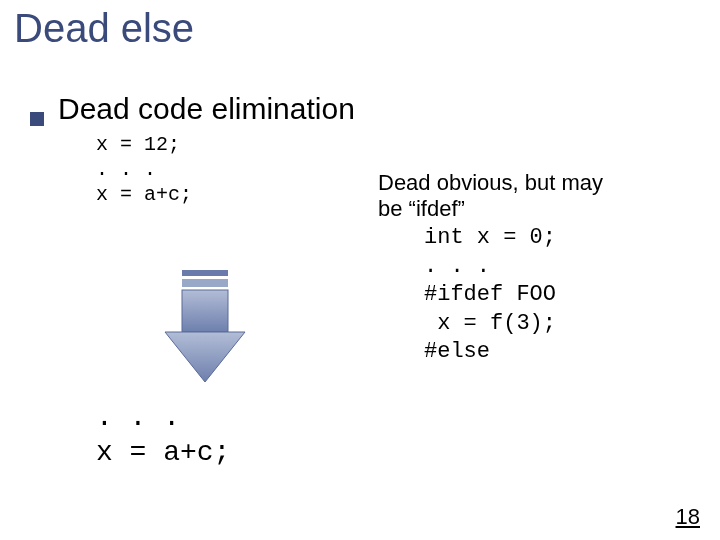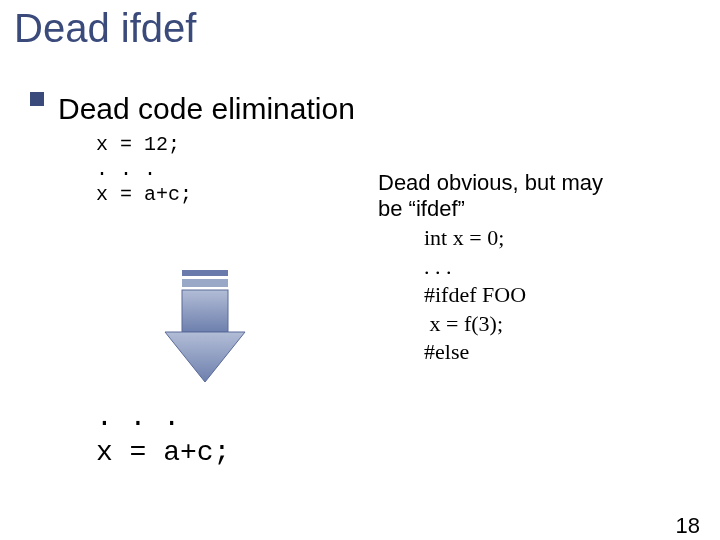--- a/index.html
+++ b/index.html
@@ -23,21 +23,21 @@
     top: 6px;
     left: 14px;
     font-size: 40px;
     color: #3a4a7a;
   }
   .bullet-row {
     position: absolute;
     top: 92px;
     left: 30px;
     display: flex;
-    align-items: flex-start;
+    align-items: flex-end;
   }
   .bullet-square {
     width: 14px;
     height: 14px;
     background: #3a4a7a;
     margin-right: 14px;
     flex: 0 0 auto;
   }
   .bullet-text {
     font-size: 30px;
@@ -70,39 +70,40 @@
     position: absolute;
     top: 170px;
     left: 378px;
     font-size: 22px;
     line-height: 1.2;
   }
   .note-code {
     position: absolute;
     top: 224px;
     left: 424px;
-    font-family: Liberation Serif, serif;
+    font-family: Liberation Mono, monospace;
     font-size: 22px;
     line-height: 1.3;
     white-space: pre;
   }
   .page-number {
     position: absolute;
-    bottom: 1px;
+    bottom: 10px;
     right: 20px;
     font-size: 22px;
     color: #000000;
+    text-decoration: underline;
   }
 </style>
 </head>
 <body>
 
 <div class="slide">
 
-  <div class="title">Dead ifdef</div>
+  <div class="title">Dead else</div>
 
   <div class="bullet-row">
     <div class="bullet-square"></div>
     <div class="bullet-text">Dead code elimination</div>
   </div>
 
   <div class="code-before">x = 12;
 . . .
 x = a+c;</div>
 

